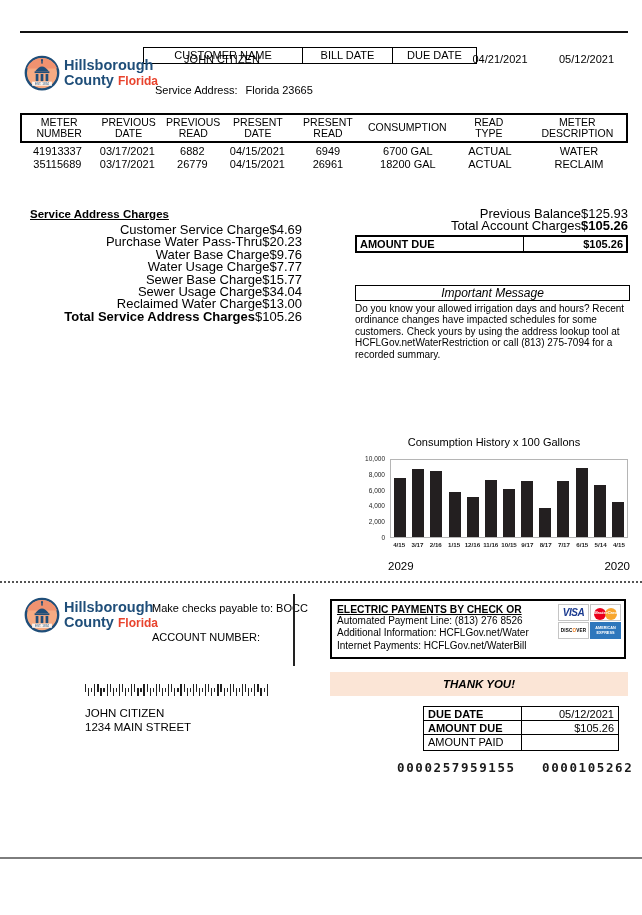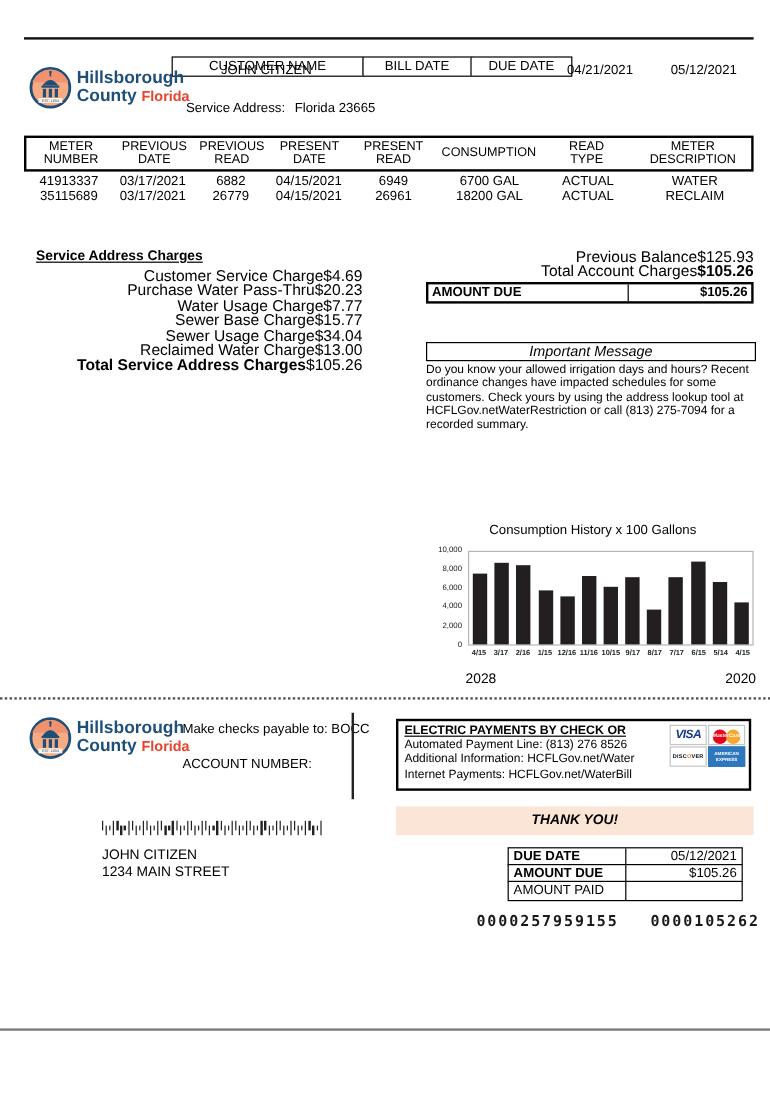--- a/index.html
+++ b/index.html
@@ -215,20 +215,24 @@
     <div>
         <div class="chg-row">
           <span class="lbl">Customer Service Charge</span>
           <span class="amt">$4.69</span>
         </div>
         <div class="chg-row">
           <span class="lbl">Purchase Water Pass-Thru</span>
           <span class="amt">$20.23</span>
         </div>
         <div class="chg-row">
+          <span class="lbl">Water Base Charge</span>
+          <span class="amt">$9.76</span>
+        </div>
+        <div class="chg-row">
           <span class="lbl">Water Usage Charge</span>
           <span class="amt">$7.77</span>
         </div>
         <div class="chg-row">
           <span class="lbl">Sewer Base Charge</span>
           <span class="amt">$15.77</span>
         </div>
         <div class="chg-row">
           <span class="lbl">Sewer Usage Charge</span>
           <span class="amt">$34.04</span>
@@ -325,21 +329,21 @@
         <div class="xl">12/16</div>
         <div class="xl">11/16</div>
         <div class="xl">10/15</div>
         <div class="xl">9/17</div>
         <div class="xl">8/17</div>
         <div class="xl">7/17</div>
         <div class="xl">6/15</div>
         <div class="xl">5/14</div>
         <div class="xl">4/15</div>
       </div>
-    <div class="year year-left">2028</div>
+    <div class="year year-left">2029</div>
     <div class="year year-right">2020</div>
   </div>
 
   <div class="abs perforation"></div>
 
   <svg class="abs" style="left:24px;top:597px;" width="36" height="38" viewBox="0 0 40 42">
     <circle cx="20" cy="20" r="18" fill="var(--seal-peach)" stroke="var(--brand-blue)" stroke-width="2.6"></circle>
     <path d="M3.5 14 A18 18 0 0 1 36.5 14 L36.5 15 L3.5 15 Z" fill="var(--seal-peach-dark)"></path>
     <g fill="var(--brand-blue)">
       <rect x="19.2" y="5.5" width="1.6" height="4"></rect>

